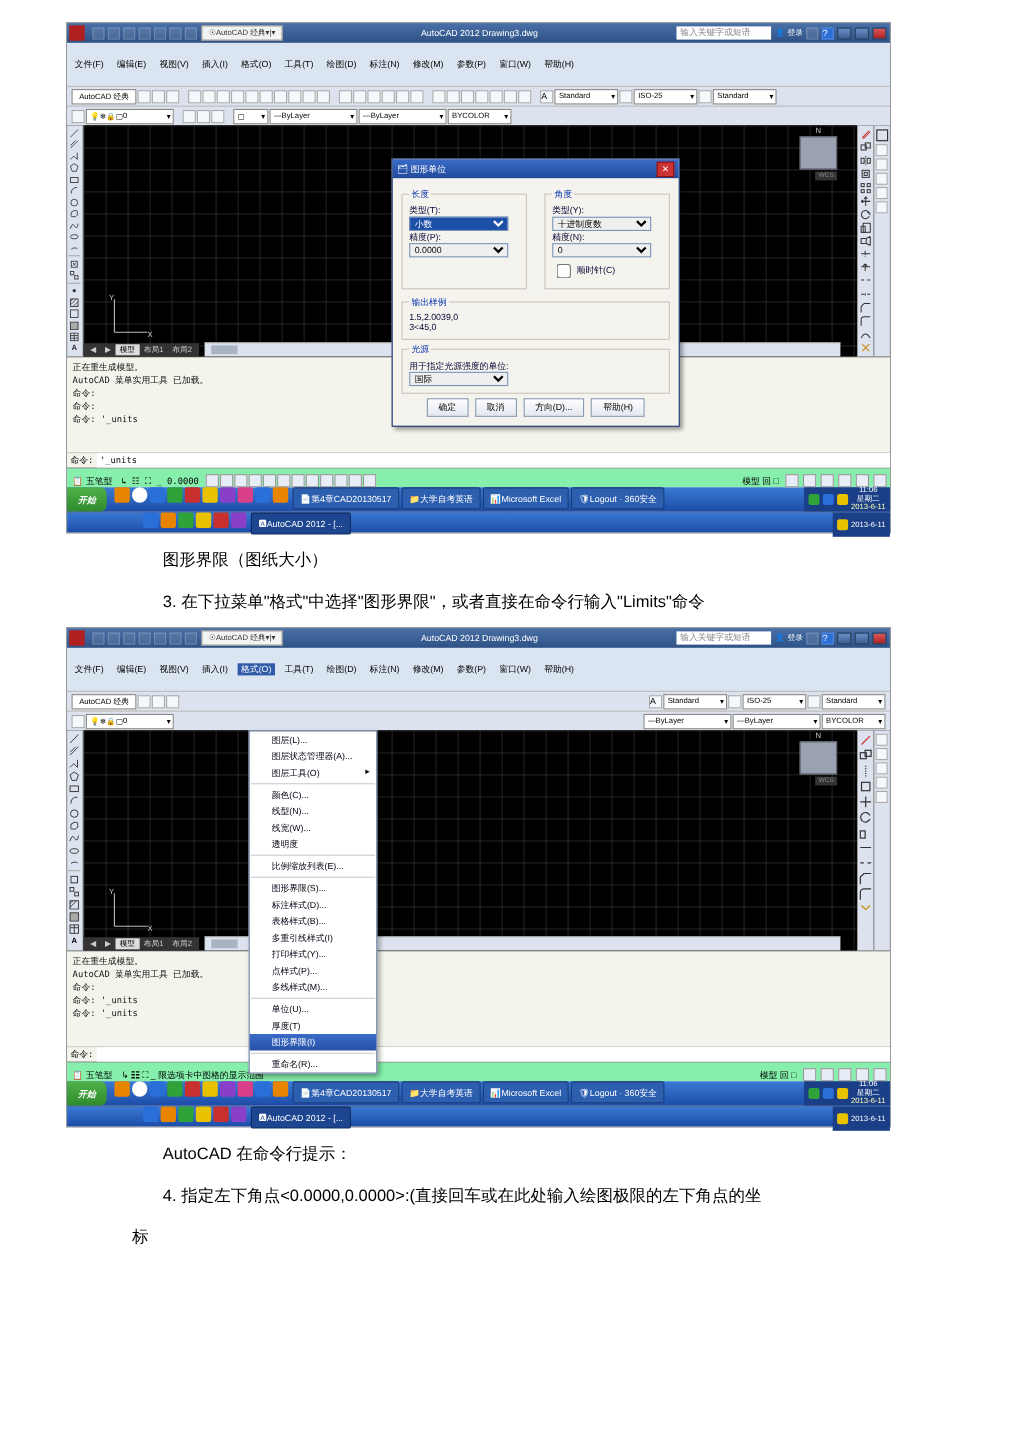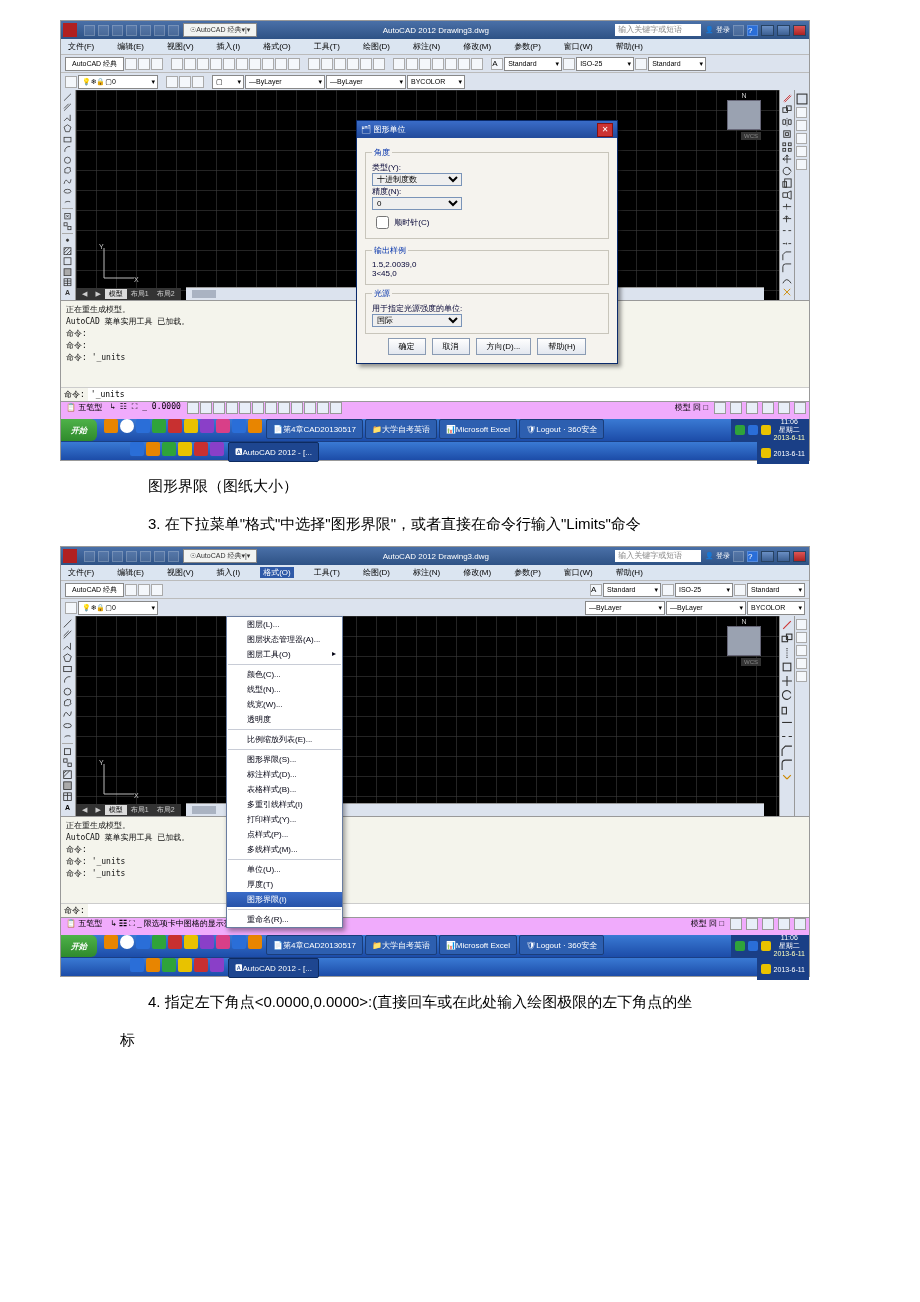--- a/index.html
+++ b/index.html
@@ -17,21 +17,21 @@
   .titlebar .qat { display:flex; gap:1px; margin-left:2px; }
   .titlebar .qicon { width:11px;height:11px;background:rgba(255,255,255,0.1);border:1px solid rgba(255,255,255,0.2);box-sizing:border-box;}
   .titlebar .train { background:#f2f4f2; color:#333; font-size:7px; padding:0 6px; height:12px; display:flex;align-items:center; margin:0 3px; border:1px solid #888;}
   .titlebar .ttl { flex:1; text-align:center; font-size:8px; }
   .titlebar .search { background:#fff; color:#888; font-size:8px; width:80px; height:12px; padding:0 3px; margin:0 4px;}
   .titlebar .right * { display:inline-block; vertical-align:middle;}
   .titlebar .right { display:flex; align-items:center; gap:3px; padding-right:3px;}
   .mini {font-size:7px;}
   .wbtn { width:13px;height:11px; background:linear-gradient(#6a8fc4,#3c5f92); border:1px solid #274262; box-sizing:border-box;}
 
-  .menubar { background:#dbe5f1; color:#000; height:15px; padding:0 4px; font-size:8px; display:flex; align-items:center; gap:17px;}
+  .menubar { background:#dbe5f1; color:#000; height:15px; padding:12px 4px; font-size:8px; display:flex; align-items:center; gap:6px;}
   .menubar span { padding:0 3px; }
   .toolbar, .toolbar2 { background:#dce3ee; border-top:1px solid #bbb; height:17px; display:flex; align-items:center; gap:1px; padding:0 4px;}
   .toolbar .ws { background:#fff; font-size:7px; padding:0 6px; height:12px;display:flex;align-items:center; border:1px solid #888; }
   .tico { width:12px;height:12px; box-sizing:border-box; border:1px solid #aaa; background:#f4f7fb; display:inline-block;}
   .tgap { width:6px; }
   .combo { height:12px; background:#fff; border:1px solid #888; font-size:7px; padding:0 3px; display:inline-flex;align-items:center; min-width:72px; position:relative;}
   .combo:after{content:"▾"; position:absolute; right:2px; font-size:7px;}
   .combo.sm{min-width:24px;}
   .combo.med{min-width:50px;}
   .lbl7{font-size:7px;}
@@ -53,21 +53,21 @@
   .hscroll .thumb{width:24px;height:8px;background:#aab3c2;margin-left:6px;}
   .tabs{position:absolute;bottom:0;left:0;height:12px;color:#fff;background:#333;font-size:7px;display:flex;align-items:center;padding:0 2px;}
   .tabs span{padding:0 4px;color:#ccc;}
 
   .cmd { background:#f4f4ec; border-top:1px solid #999; height:80px; padding:3px 5px; font-size:8px; line-height:12px; font-family:SimSun,monospace; color:#111; overflow:hidden;}
   .cmd .l{white-space:pre;}
   .cmd-in{display:flex;background:#f4f4ec;border-top:1px solid #ccc;}
   .cmd-in .p{padding:1px 3px;font-size:8px;font-family:SimSun,monospace;}
   .cmd-in input{flex:1;font-size:8px;border:none;background:#fff;height:13px;padding:0 3px;font-family:SimSun,monospace;}
 
-  .statusbar{background:#f0abfc;height:17px;display:flex;align-items:flex-start;font-size:8px;border-top:1px solid #999;padding:0 3px;gap:4px;}
+  .statusbar{background:#86efac;height:17px;display:flex;align-items:flex-end;font-size:8px;border-top:1px solid #999;padding:0 3px;gap:4px;}
   .statusbar .sb{padding:0 2px;}
   .statusbar .coord{font-family:monospace;}
   .statusbar .sicons{display:flex;gap:1px;}
   .sico{width:12px;height:12px;border:1px solid #999;box-sizing:border-box;background:#e8eef8;}
   .statusbar .spacer{flex:1;}
 
   
   .dlg{position:absolute;left:280px;top:30px;width:260px;background:#f5f3ee;border:1px solid #0a2a6b;font-size:8px;box-shadow:3px 3px 4px rgba(0,0,0,.4);}
   .dlg .dtitle{background:linear-gradient(#3a6cc8,#224a9a);height:17px;color:#fff;display:flex;align-items:center;padding:0 4px;justify-content:space-between;}
   .dlg .dtitle .close{width:14px;height:12px;background:#c33;color:#fff;text-align:center;line-height:12px;border:1px solid #811;}
@@ -288,20 +288,26 @@
               <div class="thumb"></div>
             </div>
 
       <div class="dlg">
         <div class="dtitle">
           <span>🗂 <span>图形单位</span></span>
           <span class="close">✕</span>
         </div>
         <div class="body">
           <div class="row2">
+            <fieldset style="flex:1"><legend>长度</legend>
+              <label>类型(T):</label>
+              <select style="background:#1b4fa8;color:#fff"><option>小数</option></select>
+              <label>精度(P):</label>
+              <select><option>0.0000</option></select>
+            </fieldset>
             <fieldset style="flex:1"><legend>角度</legend>
               <label>类型(Y):</label>
               <select><option>十进制度数</option></select>
               <label>精度(N):</label>
               <select><option>0</option></select>
               <label style="margin-top:3px"><input type="checkbox" style="vertical-align: middle;"> <span>顺时针(C)</span></label>
             </fieldset>
           </div>
           <fieldset>
                   <legend>输出样例</legend>
@@ -767,16 +773,17 @@
           </div>
     <div class="task a">🅰 <span>AutoCAD 2012 - [...</span></div>
     <div class="tray" style="margin-left:auto">
             <span class="ic cYl"></span>
             <span class="mini">2013-6-11</span>
           </div>
   </div>
 </div>
 </div>
 
+<div class="text">AutoCAD 在命令行提示：</div>
 <div class="text">4. 指定左下角点&lt;0.0000,0.0000&gt;:(直接回车或在此处输入绘图极限的左下角点的坐</div>
 <div class="text2">标</div>
 
 </div>
 
 </body></html>

